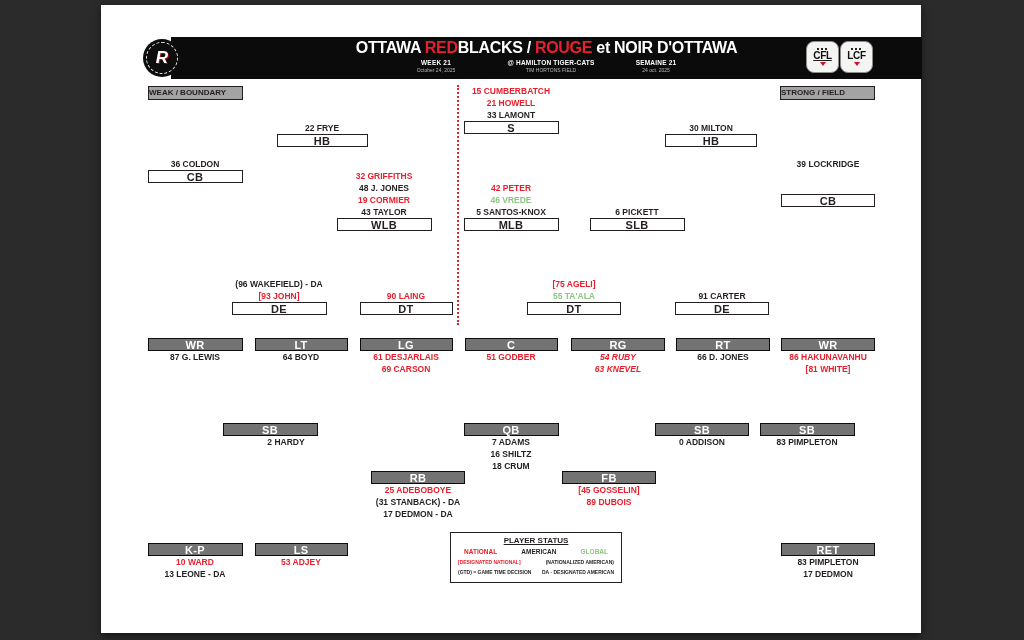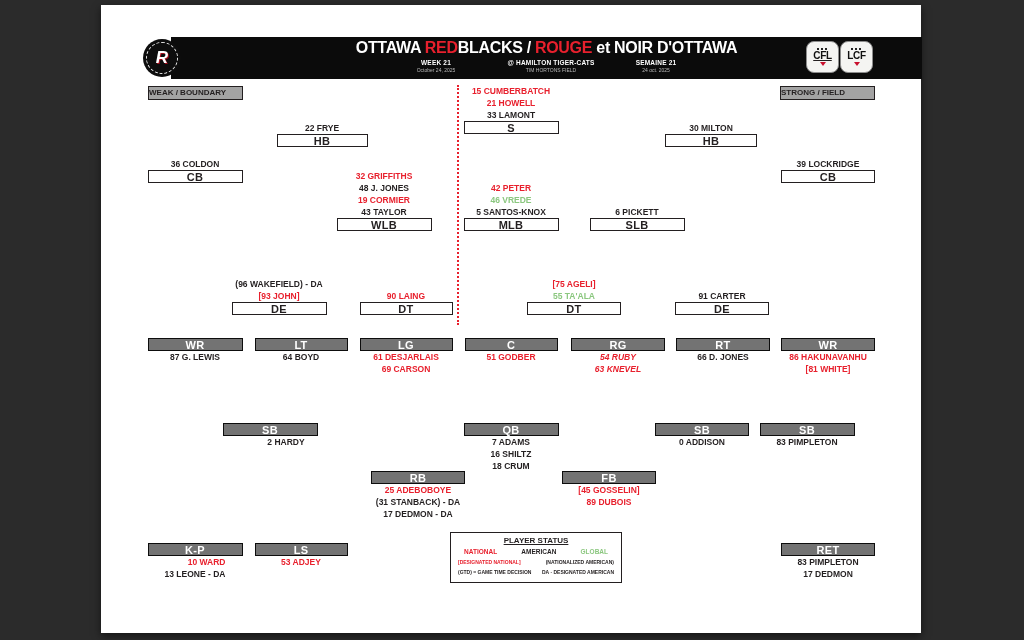--- a/index.html
+++ b/index.html
@@ -109,21 +109,21 @@
             <div class="player american">30 MILTON</div>
           </div>
           <div class="posbox">HB</div>
         </div>
         <div class="unit outline" style="left: 46.5px; top: 153px; width: 95px;">
           <div style="display: flex; flex-direction: column; align-items: center;">
             <div class="player american">36 COLDON</div>
           </div>
           <div class="posbox">CB</div>
         </div>
-        <div class="unit outline" style="left: 680px; top: 153px; width: 94px;">
+        <div class="unit outline" style="left: 680px; top: 153px; width: 94px; gap: 24px;">
           <div style="display: flex; flex-direction: column; align-items: center;">
             <div class="player american">39 LOCKRIDGE</div>
           </div>
           <div class="posbox">CB</div>
         </div>
         <div class="unit outline" style="left: 235.5px; top: 165px; width: 95px;">
           <div style="display: flex; flex-direction: column; align-items: center;">
             <div class="player national">32 GRIFFITHS</div>
             <div class="player american">48 J. JONES</div>
             <div class="player national">19 CORMIER</div>
@@ -252,21 +252,21 @@
         </div>
         <div class="unit solid" style="left: 461px; top: 466px; width: 94px;">
           <div class="posbox">FB</div>
           <div style="display: flex; flex-direction: column; align-items: center;">
             <div class="player national">[45 GOSSELIN]</div>
             <div class="player national">89 DUBOIS</div>
           </div>
         </div>
         <div class="unit solid" style="left: 46.5px; top: 538px; width: 95px;">
           <div class="posbox">K-P</div>
-          <div style="display: flex; flex-direction: column; align-items: flex-end;">
+          <div style="display: flex; flex-direction: column; align-items: center;">
             <div class="player national">10 WARD</div>
             <div class="player american">13 LEONE - DA</div>
           </div>
         </div>
         <div class="unit solid" style="left: 153.5px; top: 538px; width: 93px;">
           <div class="posbox">LS</div>
           <div style="display: flex; flex-direction: column; align-items: center;">
             <div class="player national">53 ADJEY</div>
           </div>
         </div>

